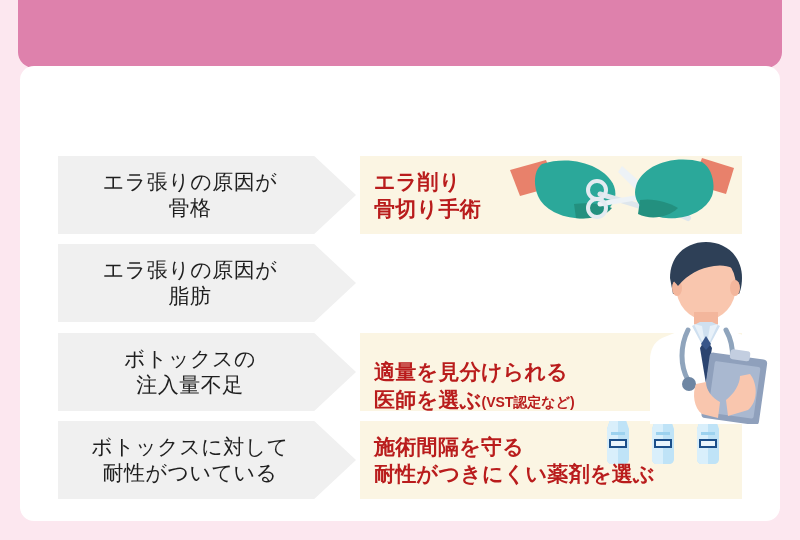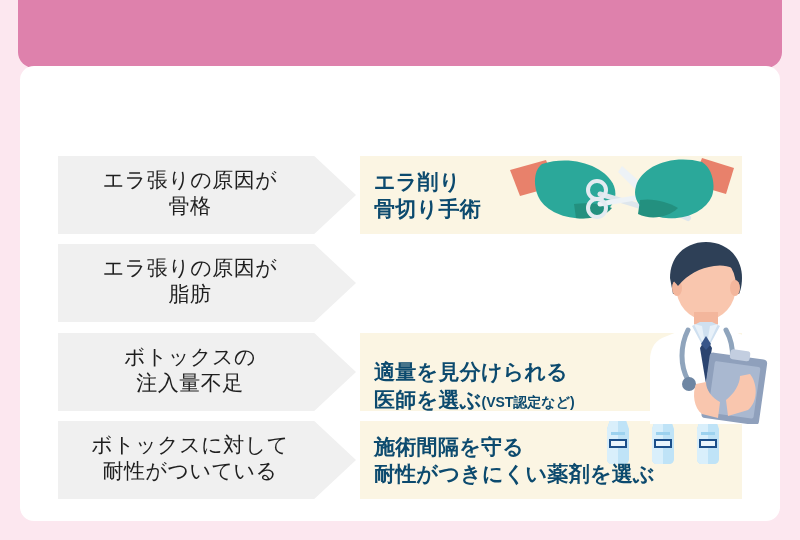--- a/index.html
+++ b/index.html
@@ -118,36 +118,35 @@
     padding-right: 34px;
   }
   .cause-text {
     color: #1F1F1F;
     font-size: 21px;
     font-weight: normal;
     line-height: 1.25;
     text-align: center;
     letter-spacing: 0.5px;
     white-space: pre-line;
-    font-family: Liberation Mono, monospace;
   }
 
   
   .action {
     position: absolute;
     left: 340px; top: 0;
     width: 382px; height: 78px;
     background: #FBF5E3;
     overflow: hidden;
   }
   .action-text {
     position: absolute;
     left: 14px; top: 50%;
     transform: translateY(-50%);
-    color: #0c4a6e;
+    color: #b91c1c;
     font-size: 21px;
     font-weight: bold;
     line-height: 1.3;
     letter-spacing: 0.3px;
     white-space: pre-line;
     z-index: 3;
   }
   .action-text .small {
     font-size: 14px;
     letter-spacing: 0;

